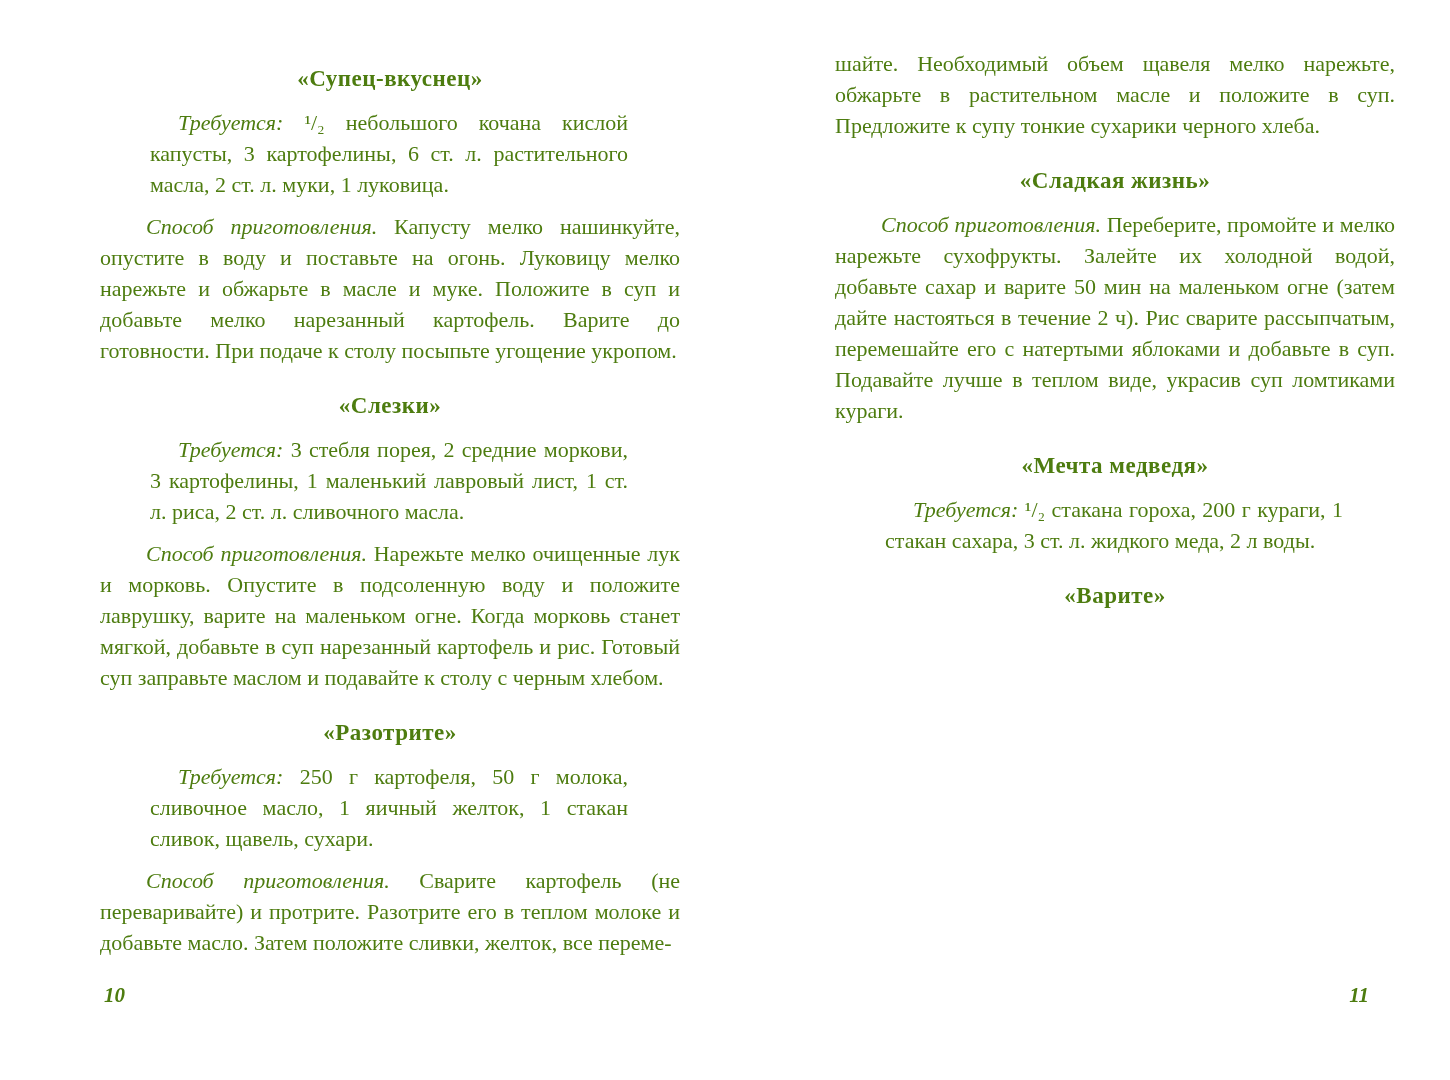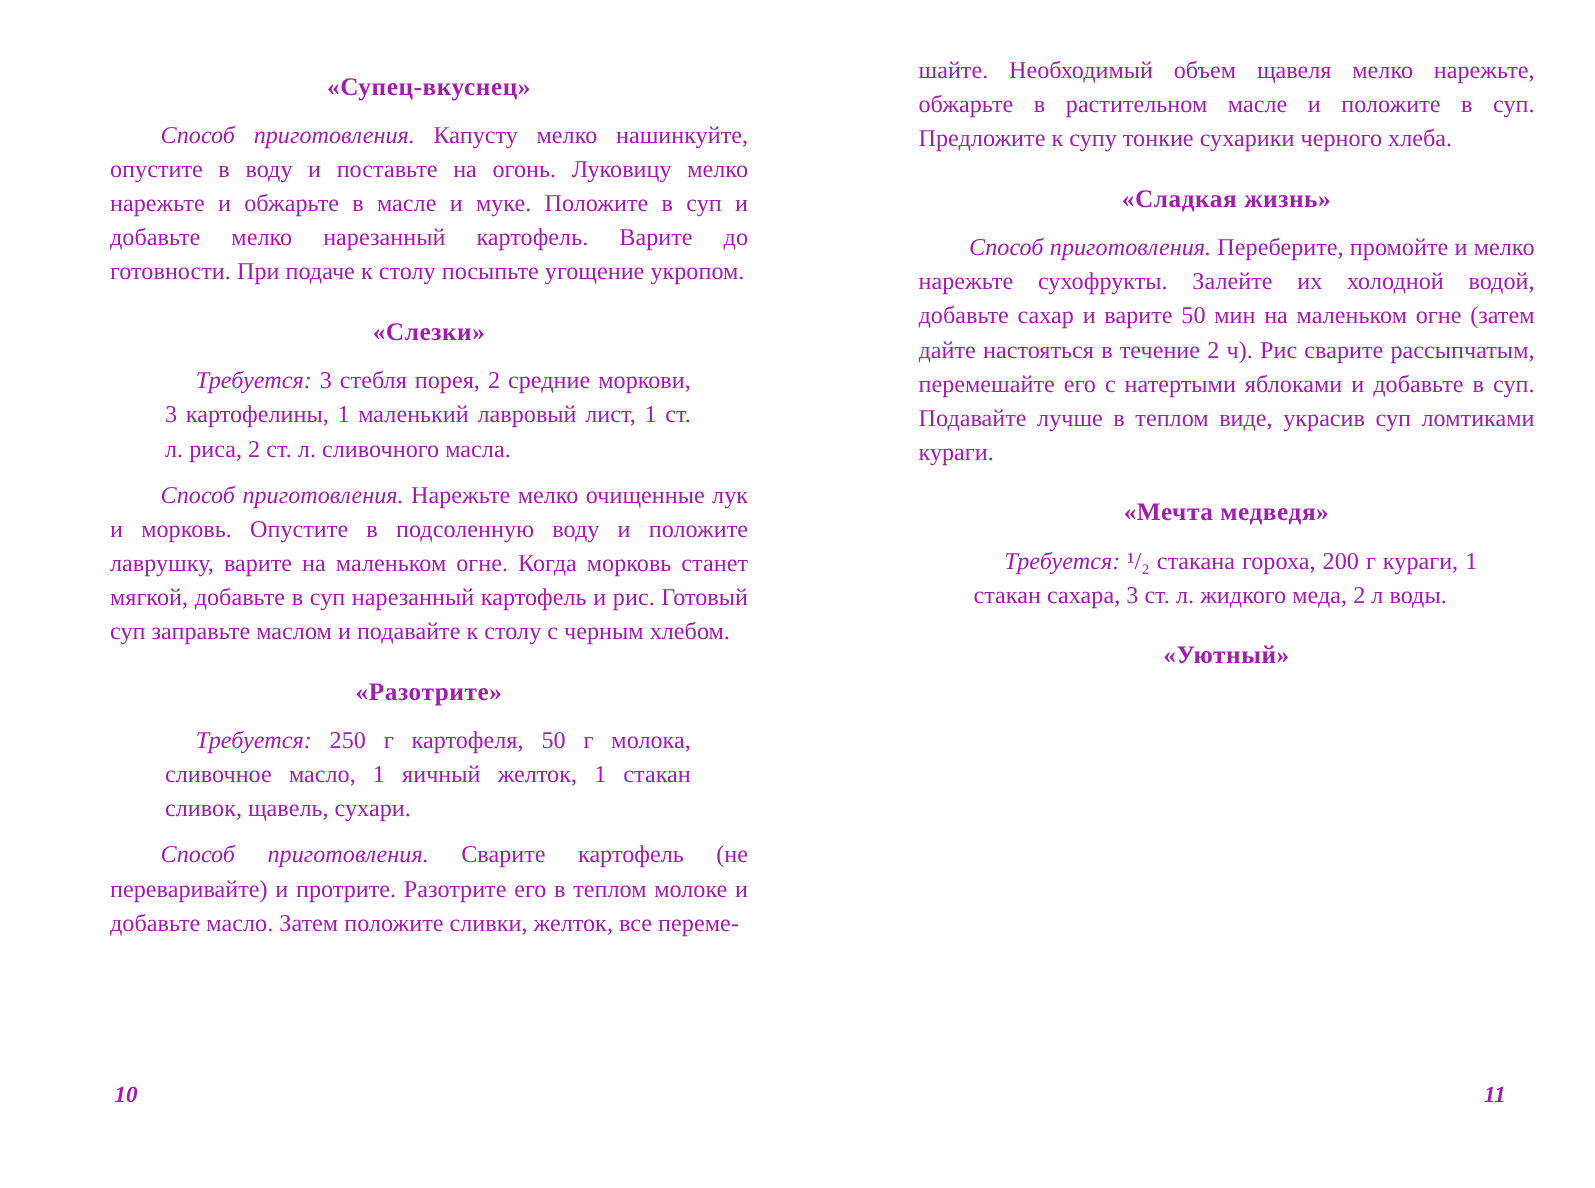--- a/index.html
+++ b/index.html
@@ -7,21 +7,21 @@
     padding: 0;
     background: #ffffff;
   }
   .spread {
     position: relative;
     width: 1450px;
     height: 1080px;
     background: #ffffff;
     overflow: hidden;
     font-family: "Liberation Serif", "DejaVu Serif", serif;
-    color: #a21caf;
+    color: #4d7c0f;
   }
   .page {
     position: absolute;
     top: 0;
     height: 1080px;
   }
   .page--left  { left: 100px; width: 580px; }
   .page--right { left: 835px; width: 560px; }
 
   .page-content {
@@ -76,36 +76,37 @@
   .page--right .page-number { right: 26px; font-style: italic; }
 </style>
 </head>
 <body>
 
 <div class="spread">
 
   <section class="page page--left">
     <div class="page-content">
         <h2 class="recipe-title">«Супец-вкуснец»</h2>
+        <p class="ingredients"><span class="lead">Требуется: </span>¹/₂ небольшого кочана кислой капусты, 3 картофелины, 6 ст. л. растительного масла, 2 ст. л. муки, 1 луковица.</p>
         <p class="method"><span class="lead">Способ приготовления. </span>Капусту мелко нашинкуйте, опустите в воду и поставьте на огонь. Луковицу мелко нарежьте и обжарьте в масле и муке. Положите в суп и добавьте мелко нарезанный картофель. Варите до готовности. При подаче к столу посыпьте угощение укропом.</p>
         <h2 class="recipe-title">«Слезки»</h2>
         <p class="ingredients"><span class="lead">Требуется: </span>3 стебля порея, 2 средние моркови, 3 картофелины, 1 маленький лавровый лист, 1 ст. л. риса, 2 ст. л. сливочного масла.</p>
         <p class="method"><span class="lead">Способ приготовления. </span>Нарежьте мелко очищенные лук и морковь. Опустите в подсоленную воду и положите лаврушку, варите на маленьком огне. Когда морковь станет мягкой, добавьте в суп нарезанный картофель и рис. Готовый суп заправьте маслом и подавайте к столу с черным хлебом.</p>
         <h2 class="recipe-title">«Разотрите»</h2>
         <p class="ingredients"><span class="lead">Требуется: </span>250 г картофеля, 50 г молока, сливочное масло, 1 яичный желток, 1 стакан сливок, щавель, сухари.</p>
         <p class="method"><span class="lead">Способ приготовления. </span>Сварите картофель (не переваривайте) и протрите. Разотрите его в теплом молоке и добавьте масло. Затем положите сливки, желток, все переме-</p>
       </div>
     <div class="page-number">10</div>
   </section>
 
   <section class="page page--right">
     <div class="page-content">
         <p class="method continuation">шайте. Необходимый объем щавеля мелко нарежьте, обжарьте в растительном масле и положите в суп. Предложите к супу тонкие сухарики черного хлеба.</p>
         <h2 class="recipe-title">«Сладкая жизнь»</h2>
         <p class="method"><span class="lead">Способ приготовления. </span>Переберите, промойте и мелко нарежьте сухофрукты. Залейте их холодной водой, добавьте сахар и варите 50 мин на маленьком огне (затем дайте настояться в течение 2 ч). Рис сварите рассыпчатым, перемешайте его с натертыми яблоками и добавьте в суп. Подавайте лучше в теплом виде, украсив суп ломтиками кураги.</p>
         <h2 class="recipe-title">«Мечта медведя»</h2>
         <p class="ingredients"><span class="lead">Требуется: </span>¹/₂ стакана гороха, 200 г кураги, 1 стакан сахара, 3 ст. л. жидкого меда, 2 л воды.</p>
-        <h2 class="recipe-title">«Уютный»</h2>
+        <h2 class="recipe-title">«Варите»</h2>
       </div>
     <div class="page-number">11</div>
   </section>
 
 </div>
 
 </body></html>

